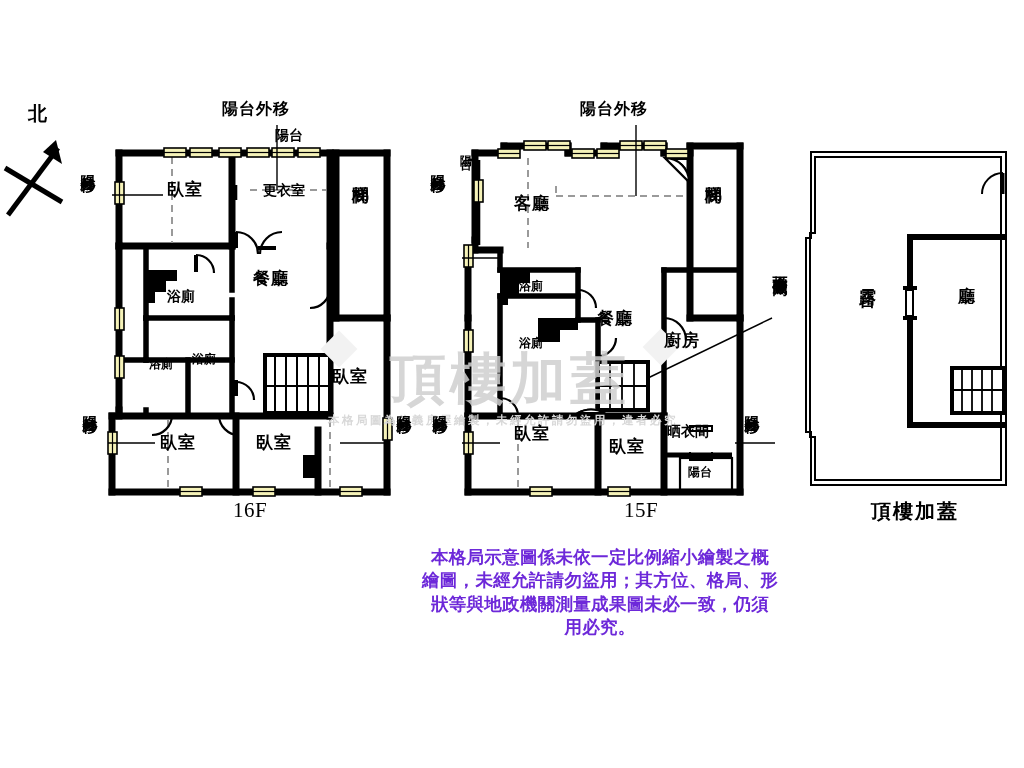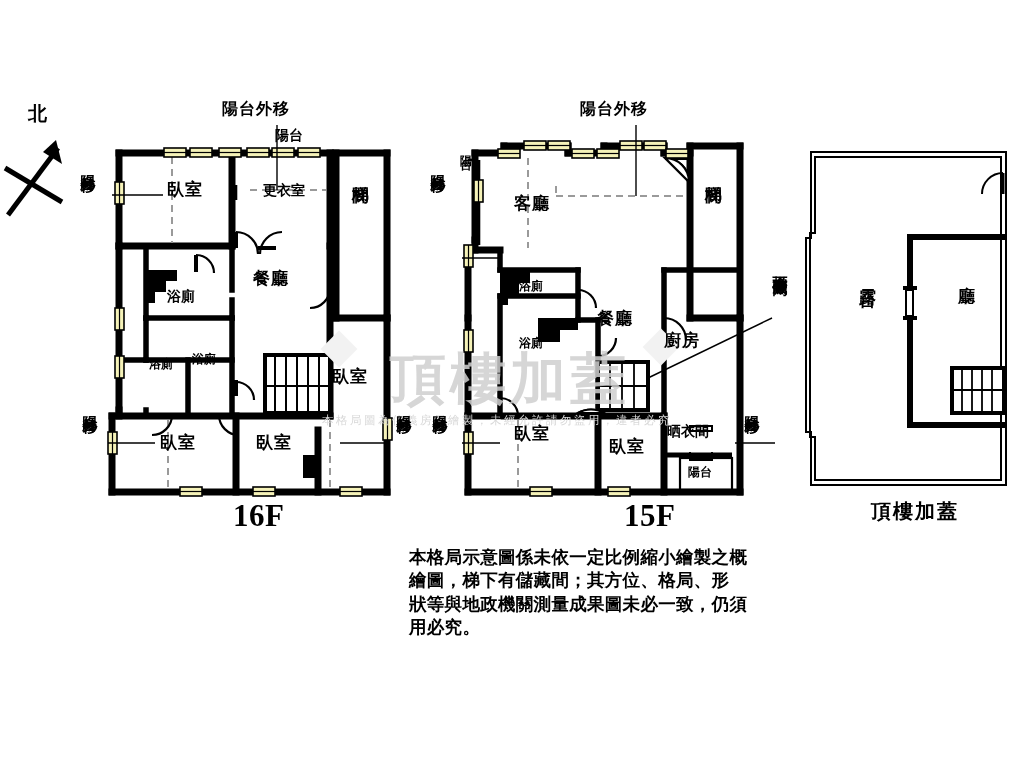--- a/index.html
+++ b/index.html
@@ -26,48 +26,49 @@
   .vert{
     writing-mode:vertical-rl;
     text-orientation:upright;
     letter-spacing:2px;
     line-height:1.0;
   }
   .annot{font-size:16px;letter-spacing:1px;font-weight:700;}
   .annot-v{font-size:15px;letter-spacing:1px;font-weight:700;}
   .floorlbl{
     font-family:"Liberation Serif","DejaVu Serif",serif;
-    font-size:31px;font-weight:700;letter-spacing:0.5px;
+    font-size:21px;font-weight:400;letter-spacing:0.5px;
   }
   .roofttl{font-size:20px;font-weight:700;letter-spacing:2px;text-align:right;}
   .compass-n{font-size:19px;font-weight:700;}
 
   
   #disclaimer{
     position:absolute;left:409px;top:546px;width:382px;
     font-family:"DejaVu Sans","Liberation Sans",sans-serif;
     font-size:17.5px;font-weight:700;line-height:1.33;
-    letter-spacing:0.3px;color:#000000;text-align:left;
+    letter-spacing:0.3px;color:#6d28d9;text-align:center;
   }
   
   #wm{
     position:absolute;left:318px;top:330px;width:400px;height:90px;
     pointer-events:none;
   }
   #wm .wmtext{
     position:absolute;left:72px;top:12px;
     font-size:56px;font-weight:700;letter-spacing:4px;
     color:#cfcfcf;opacity:.85;
     font-family:"DejaVu Sans","Liberation Sans",sans-serif;
   }
   #wm .wmfine{
-    position:absolute;left:4px;top:83px;
+    position:absolute;left:10px;top:83px;
     font-size:11.5px;letter-spacing:2.5px;color:#d8d8d8;
     font-family:"DejaVu Sans","Liberation Sans",sans-serif;
     white-space:nowrap;
+    font-weight:bold;
   }
   .wmdiamond{position:absolute;width:26px;height:26px;background:#f2f2f2;transform:rotate(45deg);}
 </style>
 </head>
 <body>
 
 <div id="stage">
 
   <svg id="plan" viewBox="0 0 1024 768">
     <defs>
@@ -423,18 +424,18 @@
   <div class="lbl room-xs" style="left:688px;top:466px;">陽台</div>
 
   <div class="lbl floorlbl" style="left:584px;top:500px;margin-left:40px;">15F</div>
 
   <div class="lbl room vert" style="left:859px;top:275px;">露台</div>
   <div class="lbl room" style="left:958px;top:288px;">廳</div>
   <div class="lbl roofttl" style="left:871px;top:501px;">頂樓加蓋</div>
 
   <div id="disclaimer">
     <div>本格局示意圖係未依一定比例縮小繪製之概</div>
-    <div>繪圖，梯下有儲藏間；其方位、格局、形</div>
+    <div>繪圖，未經允許請勿盜用；其方位、格局、形</div>
     <div>狀等與地政機關測量成果圖未必一致，仍須</div>
     <div>用必究。</div>
   </div>
 
 </div>
 
 </body></html>

